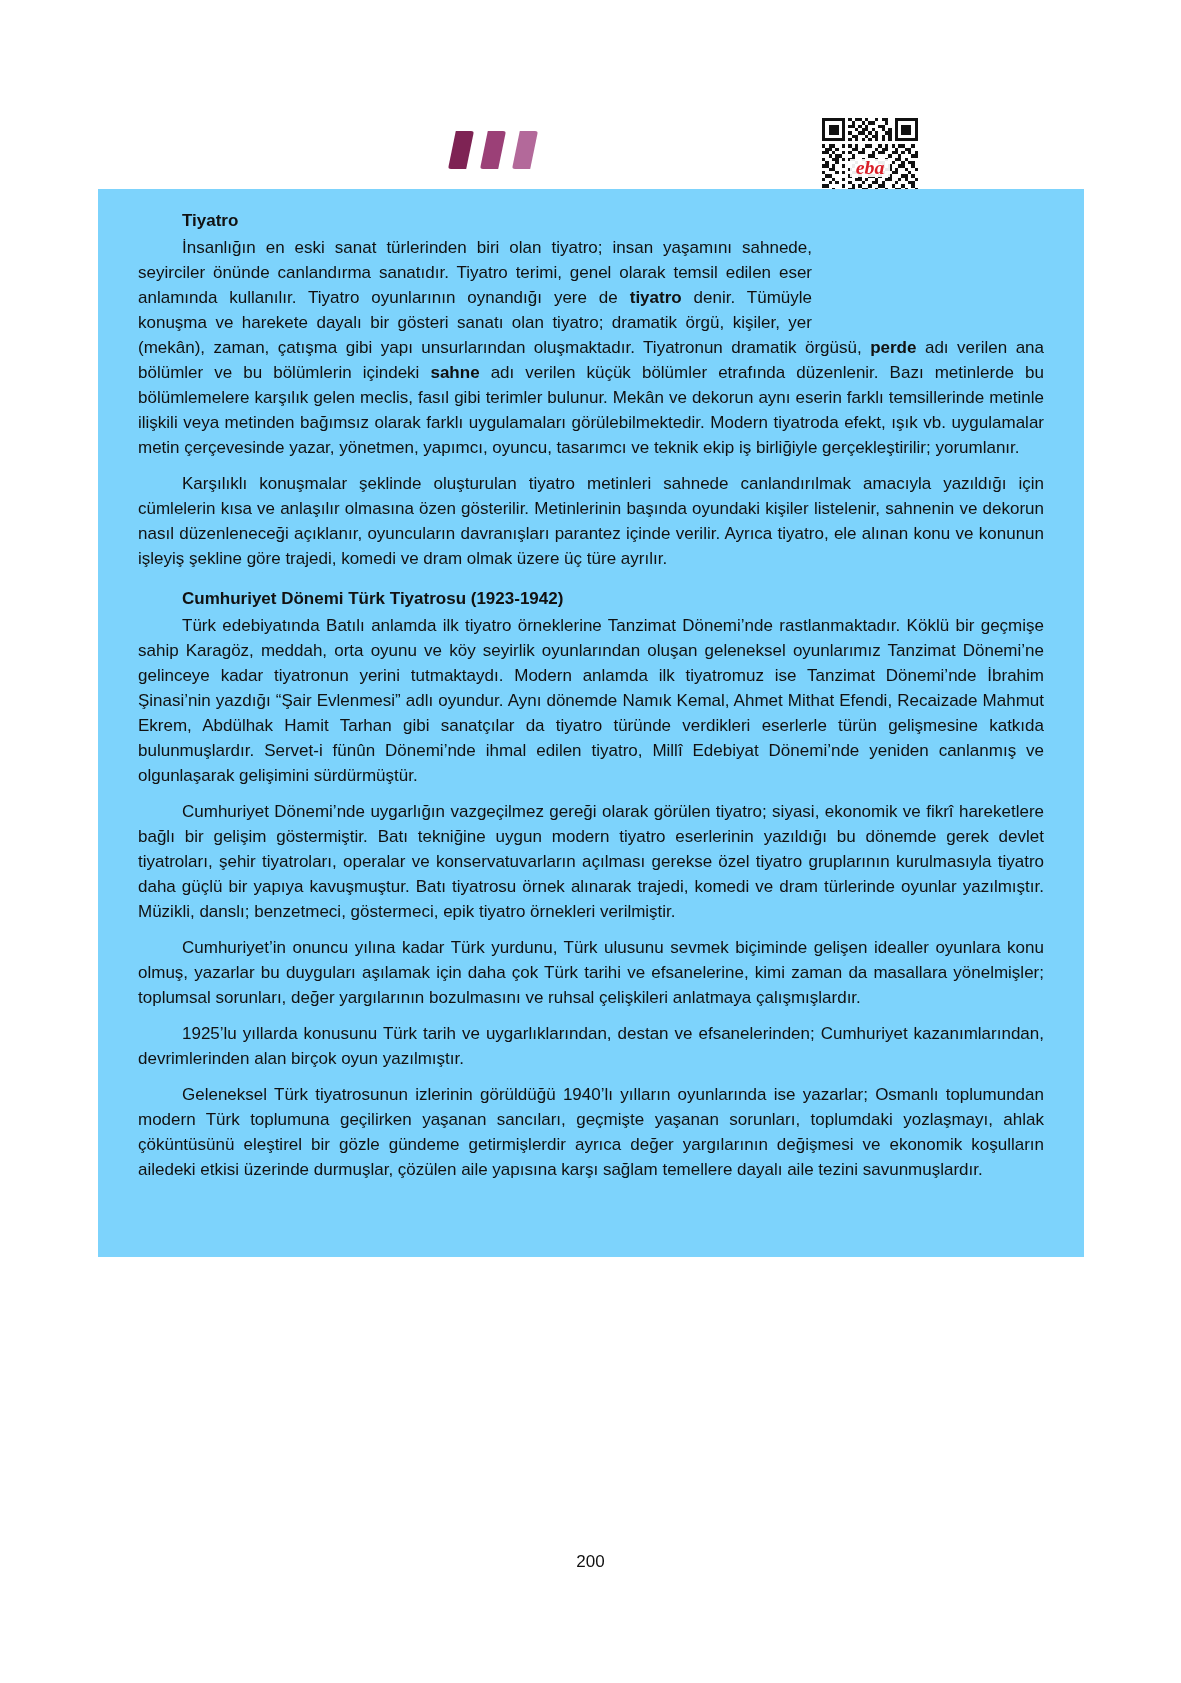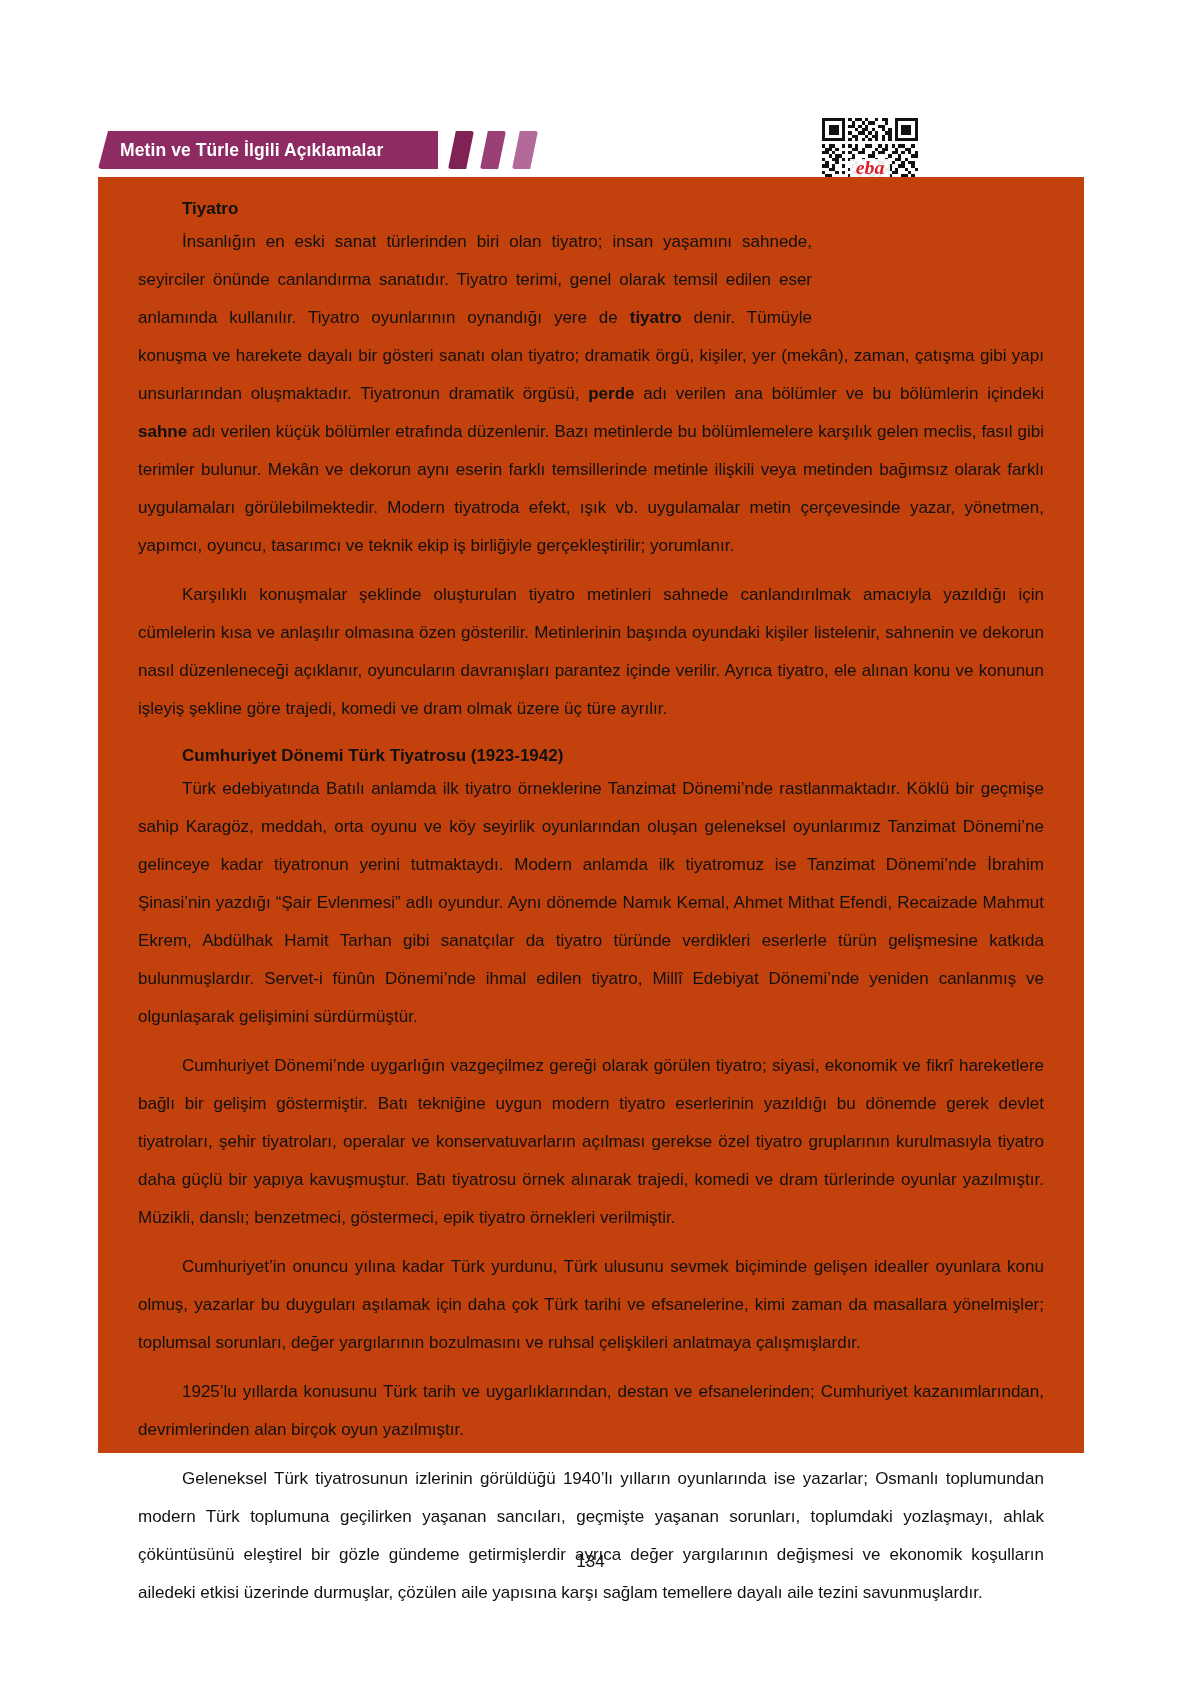--- a/index.html
+++ b/index.html
@@ -97,45 +97,45 @@
     font-style: italic;
     font-size: 14.5px;
     line-height: 20px;
     color: #1a1a1a;
   }
 
   
   .content {
     position: absolute;
     left: 98px;
-    top: 177px;
+    top: 189px;
     width: 986px;
-    height: 1276px;
-    background: #c2410c;
+    height: 1068px;
+    background: #7dd3fc;
     box-sizing: border-box;
     padding: 22px 40px 22px 40px;
   }
   .content-inner {
     width: 906px;
   }
 
   h3.sub {
     margin: 0 0 4px 44px;
     font-size: 17px;
     font-weight: bold;
     color: #111111;
   }
   h3.sub.spaced {
     margin-top: 18px;
   }
 
   p.body {
     margin: 0 0 0 0;
     font-size: 17px;
-    line-height: 38px;
+    line-height: 25px;
     text-align: justify;
     text-justify: inter-word;
     text-indent: 44px;
     color: #111111;
     hyphens: none;
   }
   p.body + p.body { margin-top: 11px; }
 
   
   .qr-float {
@@ -158,23 +158,20 @@
     font-size: 17px;
     color: #111111;
   }
 </style>
 </head>
 <body>
 
 <div class="page">
 
   <div class="banner-row">
-    <div class="banner-main">
-      <span class="banner-text">Metin ve Türle İlgili Açıklamalar</span>
-    </div>
     <div class="slash s1"></div>
     <div class="slash s2"></div>
     <div class="slash s3"></div>
   </div>
 
   <div class="qr-block">
     <svg class="qr-canvas" viewBox="0 0 29 29" shape-rendering="crispEdges">
       <rect width="29" height="29" fill="#ffffff"></rect>
       <g fill="#111111">
 
@@ -433,15 +430,15 @@
 
       <p class="body">Türk edebiyatında Batılı anlamda ilk tiyatro örneklerine Tanzimat Dönemi’nde rastlanmaktadır. Köklü bir geçmişe sahip Karagöz, meddah, orta oyunu ve köy seyirlik oyunlarından oluşan geleneksel oyunlarımız Tanzimat Dönemi’ne gelinceye kadar tiyatronun yerini tutmaktaydı. Modern anlamda ilk tiyatromuz ise Tanzimat Dönemi’nde İbrahim Şinasi’nin yazdığı “Şair Evlenmesi” adlı oyundur. Aynı dönemde Namık Kemal, Ahmet Mithat Efendi, Recaizade Mahmut Ekrem, Abdülhak Hamit Tarhan gibi sanatçılar da tiyatro türünde verdikleri eserlerle türün gelişmesine katkıda bulunmuşlardır. Servet-i fünûn Dönemi’nde ihmal edilen tiyatro, Millî Edebiyat Dönemi’nde yeniden canlanmış ve olgunlaşarak gelişimini sürdürmüştür.</p>
       <p class="body">Cumhuriyet Dönemi’nde uygarlığın vazgeçilmez gereği olarak görülen tiyatro; siyasi, ekonomik ve fikrî hareketlere bağlı bir gelişim göstermiştir. Batı tekniğine uygun modern tiyatro eserlerinin yazıldığı bu dönemde gerek devlet tiyatroları, şehir tiyatroları, operalar ve konservatuvarların açılması gerekse özel tiyatro gruplarının kurulmasıyla tiyatro daha güçlü bir yapıya kavuşmuştur. Batı tiyatrosu örnek alınarak trajedi, komedi ve dram türlerinde oyunlar yazılmıştır. Müzikli, danslı; benzetmeci, göstermeci, epik tiyatro örnekleri verilmiştir.</p>
       <p class="body">Cumhuriyet’in onuncu yılına kadar Türk yurdunu, Türk ulusunu sevmek biçiminde gelişen idealler oyunlara konu olmuş, yazarlar bu duyguları aşılamak için daha çok Türk tarihi ve efsanelerine, kimi zaman da masallara yönelmişler; toplumsal sorunları, değer yargılarının bozulmasını ve ruhsal çelişkileri anlatmaya çalışmışlardır.</p>
       <p class="body">1925’lu yıllarda konusunu Türk tarih ve uygarlıklarından, destan ve efsanelerinden; Cumhuriyet kazanımlarından, devrimlerinden alan birçok oyun yazılmıştır.</p>
       <p class="body">Geleneksel Türk tiyatrosunun izlerinin görüldüğü 1940’lı yılların oyunlarında ise yazarlar; Osmanlı toplumundan modern Türk toplumuna geçilirken yaşanan sancıları, geçmişte yaşanan sorunları, toplumdaki yozlaşmayı, ahlak çöküntüsünü eleştirel bir gözle gündeme getirmişlerdir ayrıca değer yargılarının değişmesi ve ekonomik koşulların ailedeki etkisi üzerinde durmuşlar, çözülen aile yapısına karşı sağlam temellere dayalı aile tezini savunmuşlardır.</p>
 
     </div>
   </div>
 
-  <div class="page-number">134</div>
+  <div class="page-number">200</div>
 
 </div>
 
 </body></html>

